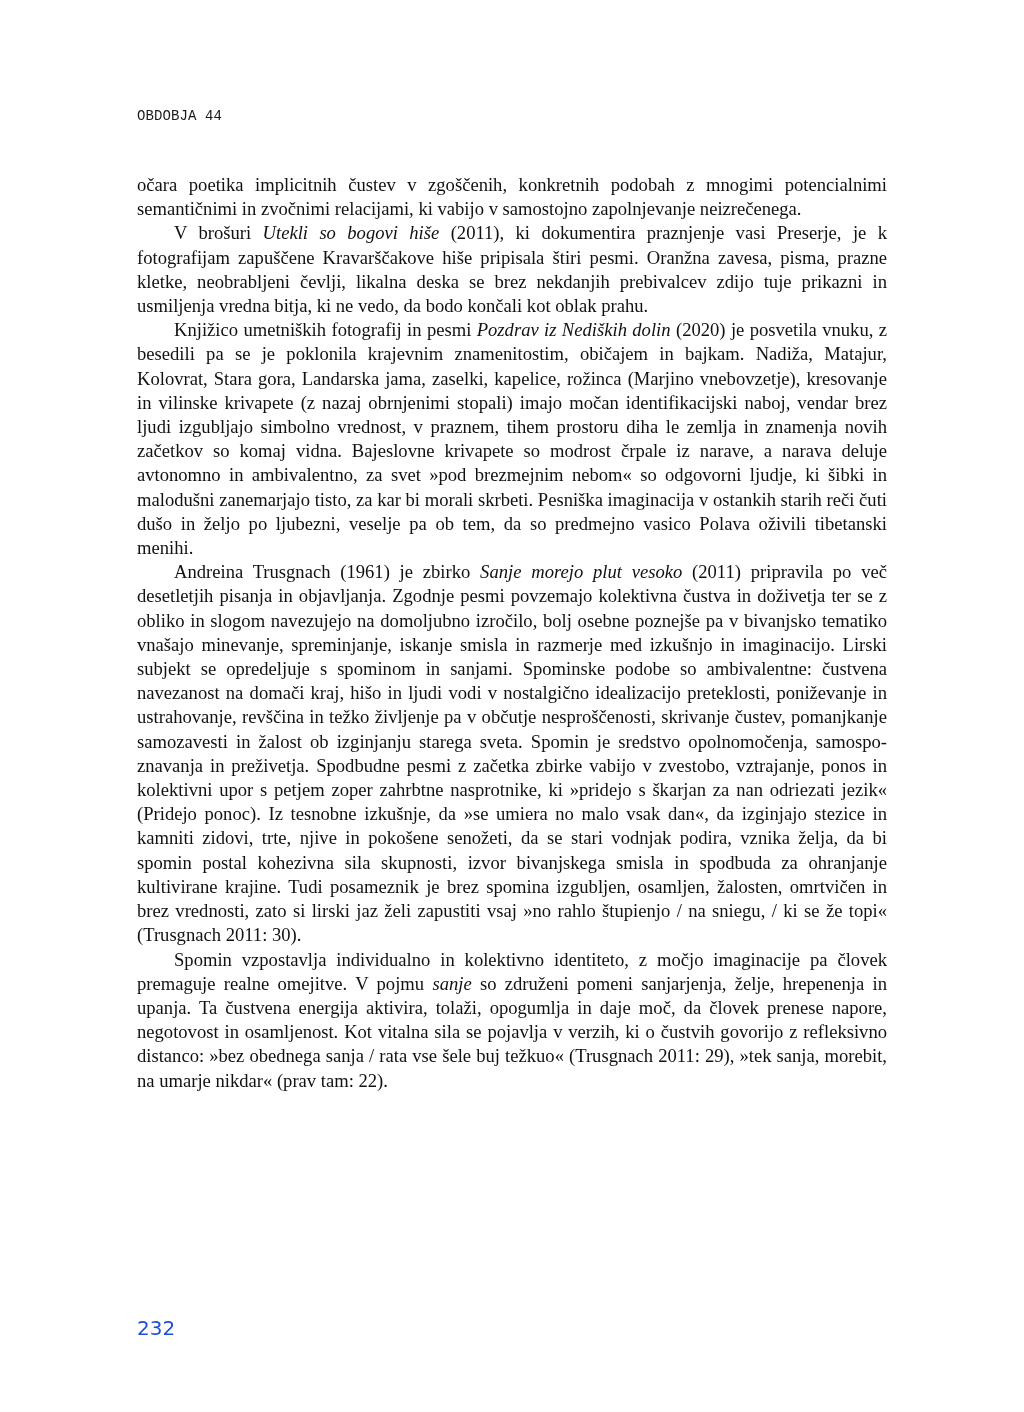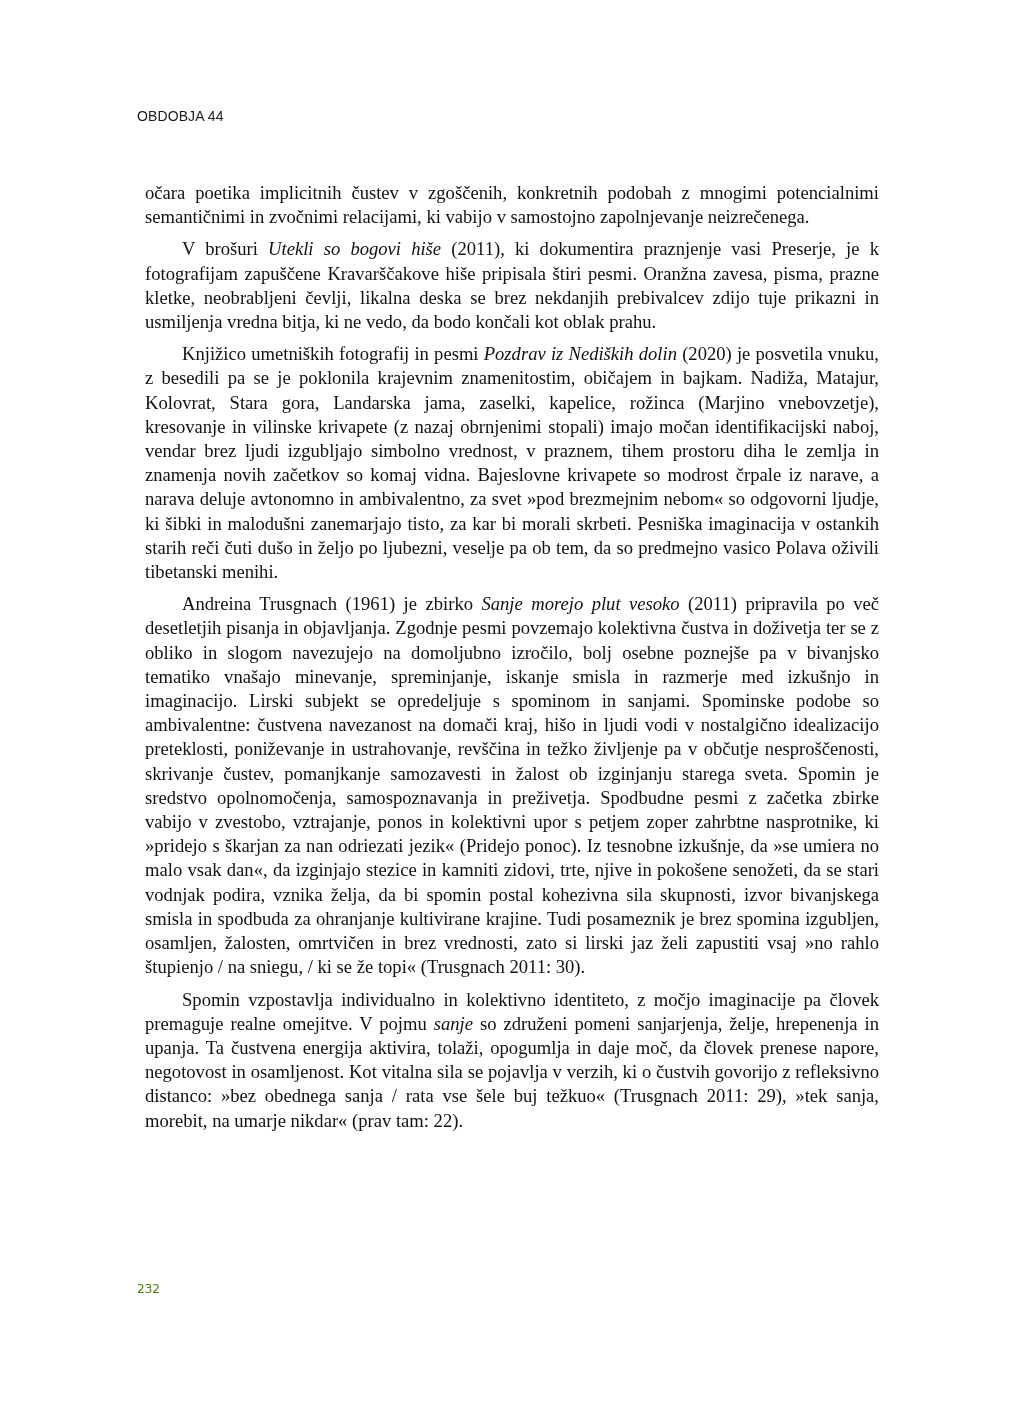--- a/index.html
+++ b/index.html
@@ -10,53 +10,53 @@
     body {
       width: 1024px;
       height: 1412px;
       position: relative;
       overflow: hidden;
     }
     .running-head {
       position: absolute;
       left: 137px;
       top: 108px;
-      font-family: Liberation Sans, sans-serif;
+      font-family: Liberation Mono, monospace;
       font-size: 14px;
       color: #1a1a1a;
       letter-spacing: 0.1px;
     }
     .body-text {
       position: absolute;
       left: 137px;
       top: 173px;
       width: 750px;
       font-family: "Liberation Serif", serif;
       font-size: 18.6px;
       line-height: 24.2px;
       color: #111111;
       text-align: justify;
       hyphens: manual;
     }
     .body-text p {
-      margin: 8px;
+      margin: 0;
       text-indent: 0;
     }
     .body-text p.indent {
       text-indent: 37px;
     }
     .body-text em { }
     .body-text strong { font-weight: normal; }
     .page-number {
       position: absolute;
       left: 137px;
-      top: 1282px;
+      top: 1316px;
       font-family: "DejaVu Sans", sans-serif;
-      font-size: 12px;
-      color: #4d7c0f;
+      font-size: 20px;
+      color: #1d4ed8;
     }
   </style>
 </head>
 <body>
 
 <div class="running-head">OBDOBJA 44</div>
 
 <div class="body-text">
   <p><span>očara poetika implicitnih čustev v zgoščenih, konkretnih podobah z mnogimi potencial­nimi semantičnimi in zvočnimi relacijami, ki vabijo v samostojno zapolnjevanje neizre­čenega.</span></p>
   <p class="indent"><span>V brošuri </span><em>Utekli so bogovi hiše</em><span> (2011), ki dokumentira praznjenje vasi Preserje, je k fotografijam zapuščene Kravarščakove hiše pripisala štiri pesmi. Oranžna zavesa, pisma, prazne kletke, neobrabljeni čevlji, likalna deska se brez nekdanjih prebivalcev zdijo tuje prikazni in usmiljenja vredna bitja, ki ne vedo, da bodo končali kot oblak prahu.</span></p>

